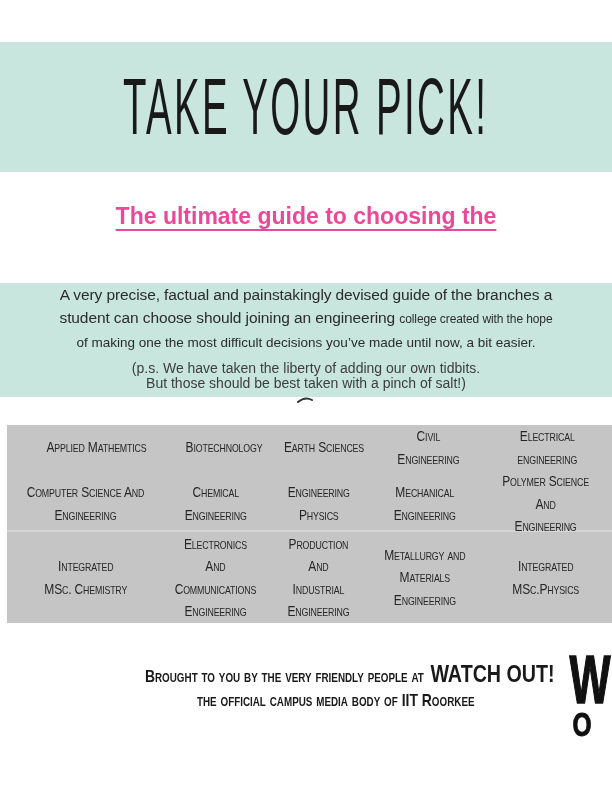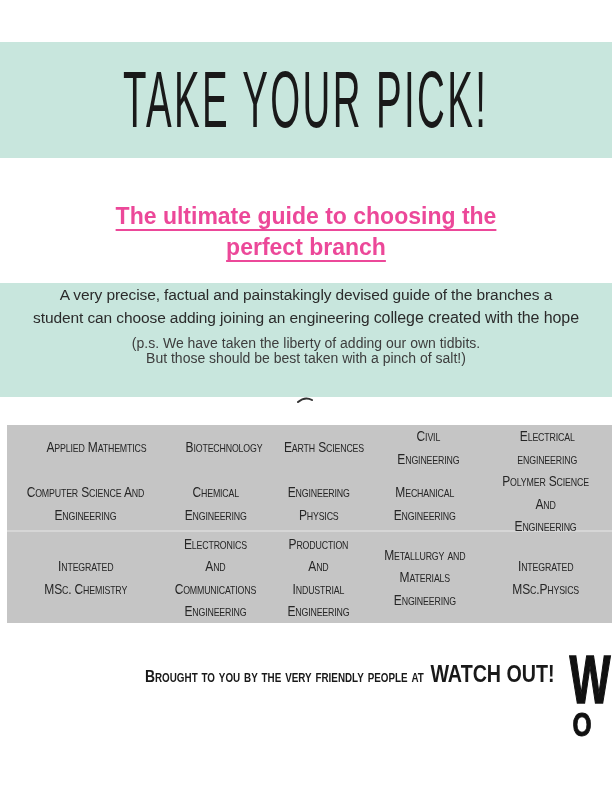--- a/index.html
+++ b/index.html
@@ -7,21 +7,21 @@
     width:612px;height:792px;
     background:#ffffff;
     font-family:"Liberation Sans", sans-serif;
     color:#1b1b1b;
     overflow:hidden;
   }
   .page{position:relative;width:612px;height:792px;background:#fff;}
 
   
   .banner{
-    position:absolute;top:42px;left:0;width:612px;height:116px;
+    position:absolute;top:42px;left:0;width:612px;height:130px;
     background:#c8e6dd;
     display:flex;align-items:center;justify-content:center;
   }
   .poster-title{
     font-size:80px;font-weight:400;color:#191919;
     letter-spacing:5px;white-space:nowrap;
     transform:scaleX(0.48);transform-origin:center;
     display:inline-block;line-height:1;
   }
 
@@ -38,21 +38,21 @@
   }
 
   
   .intro{
     position:absolute;top:283px;left:0;width:612px;height:114px;
     background:#c8e6dd;text-align:center;color:#2b2b2b;
     box-sizing:border-box;padding-top:0;
   }
   .intro .l1{font-size:15.5px;font-weight:500;line-height:23px;letter-spacing:-0.1px;}
   .intro .l2{font-size:15.5px;font-weight:500;line-height:23px;letter-spacing:-0.1px;}
-  .intro .l2 .sm{font-size:16px;}
+  .intro .l2 .sm{font-size:12px;}
   .intro .l3{font-size:13.5px;font-weight:500;line-height:23px;}
   .intro .ps{margin-top:7px;font-size:14px;line-height:15px;color:#3d3d3d;font-weight:400;}
 
   
   .squiggle{position:absolute;left:297px;top:396px;}
 
   
   .branches{
     position:absolute;left:7px;top:425px;width:605px;height:198px;
     background:#c5c5c5;
@@ -107,26 +107,26 @@
 <body>
 
 <div class="page">
 
   <div class="banner">
     <span class="poster-title">TAKE YOUR PICK!</span>
   </div>
 
   <div class="subtitle">
     <span class="u">The ultimate guide to choosing the </span><br>
-    <span class="u">perfect branch</span>
   </div>
 
   <div class="intro">
     <div class="l1">A very precise, factual and painstakingly devised guide of the branches a</div>
-    <div class="l2"><span>student can choose adding joining an engineering </span><span class="sm">college created with the hope</span></div>
+    <div class="l2"><span>student can choose should joining an engineering </span><span class="sm">college created with the hope</span></div>
+    <div class="l3">of making one the most difficult decisions you’ve made until now, a bit easier.</div>
     <div class="ps">
       <div>(p.s. We have taken the liberty of adding our own tidbits.</div>
       <div>But those should be best taken with a pinch of salt!)</div>
     </div>
   </div>
 
   <svg class="squiggle" width="16" height="8" viewBox="0 0 16 8">
     <path d="M1,6 Q8,0 15,4" stroke="#333" stroke-width="2" fill="none" stroke-linecap="round"></path>
   </svg>
 
@@ -165,20 +165,23 @@
 Engineering</span>
       <span class="cell">Integrated
 MSc.Physics</span>
     </div>
   </div>
 
   <div class="credits">
     <span class="line">
       <span class="cond"><span class="credit-prefix">Brought to you by the very friendly people at</span><span class="brand-name">WATCH OUT!</span></span>
     </span>
+    <span class="line">
+      <span class="cond"><span class="credit-suffix">the official campus media body of IIT Roorkee</span></span>
+    </span>
   </div>
 
   <div class="logo">
     <span class="logo-w">W</span>
     <span class="logo-o">O</span>
   </div>
 
 </div>
 
 </body></html>

